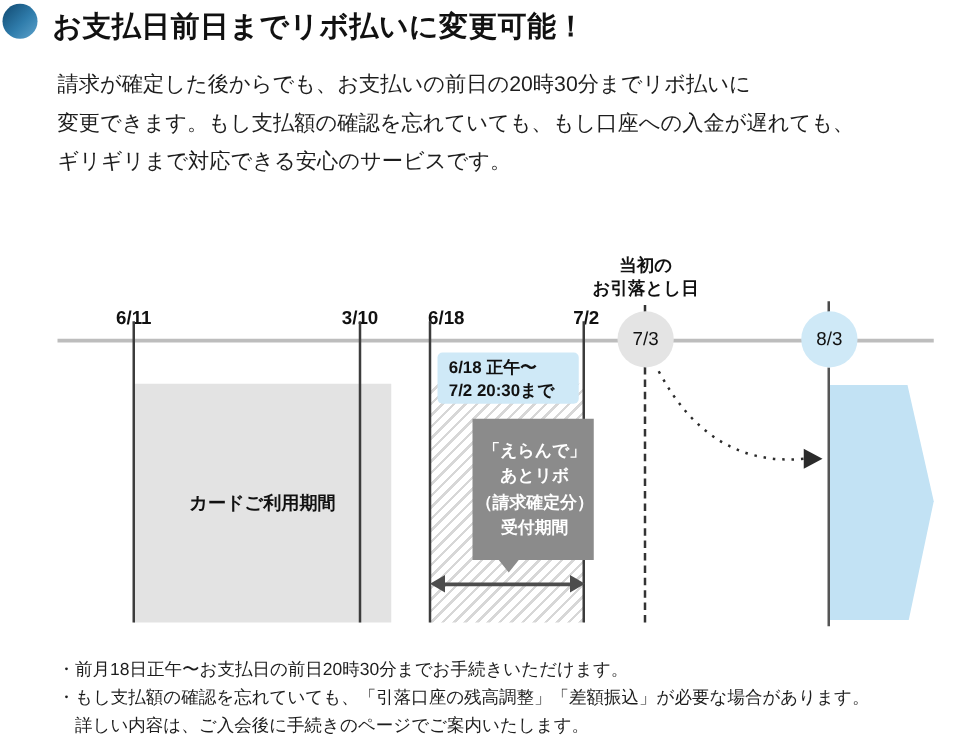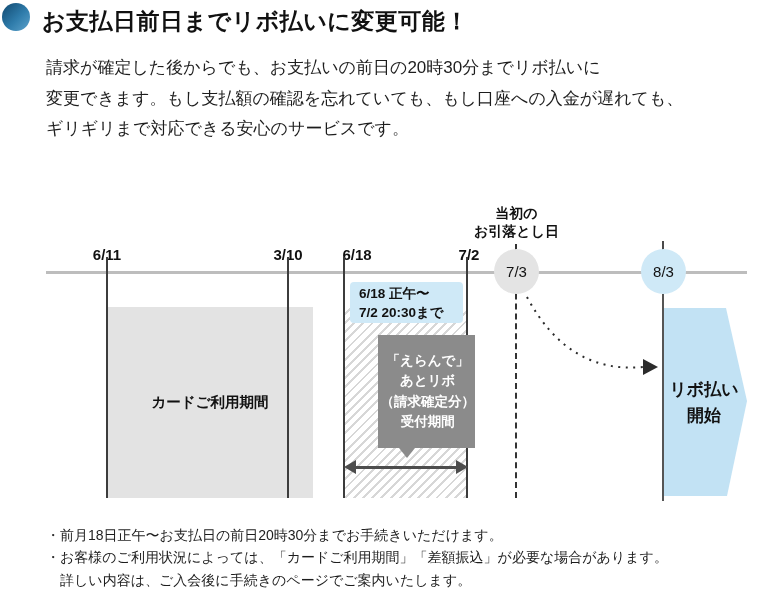--- a/index.html
+++ b/index.html
@@ -117,20 +117,18 @@
 
   <div class="tick83"></div>
   <div class="line83"></div>
   <div class="tcircle c83">8/3</div>
 
   <svg class="shape-svg" viewBox="0 0 767 601" xmlns="http://www.w3.org/2000/svg">
     <polygon points="664,308 726,308 747,401 727,496 664,496" fill="#c2e2f4"></polygon>
     <path d="M 527 297 Q 568 374 643 367" fill="none" stroke="#2b2b2b" stroke-width="2" stroke-dasharray="2 5.5"></path>
     <polygon points="643,359 658,367 643,375" fill="#2b2b2b"></polygon>
   </svg>
-  <div class="revolve-label preline">リボ払い
-開始</div>
 
   <p class="notes preline">・前月18日正午〜お支払日の前日20時30分までお手続きいただけます。
-・お客様のご利用状況によっては、「カードご利用期間」「差額振込」が必要な場合があります。
+・もし支払額の確認を忘れていても、「引落口座の残高調整」「差額振込」が必要な場合があります。
 　詳しい内容は、ご入会後に手続きのページでご案内いたします。</p>
 
 </div>
 
 </body></html>

